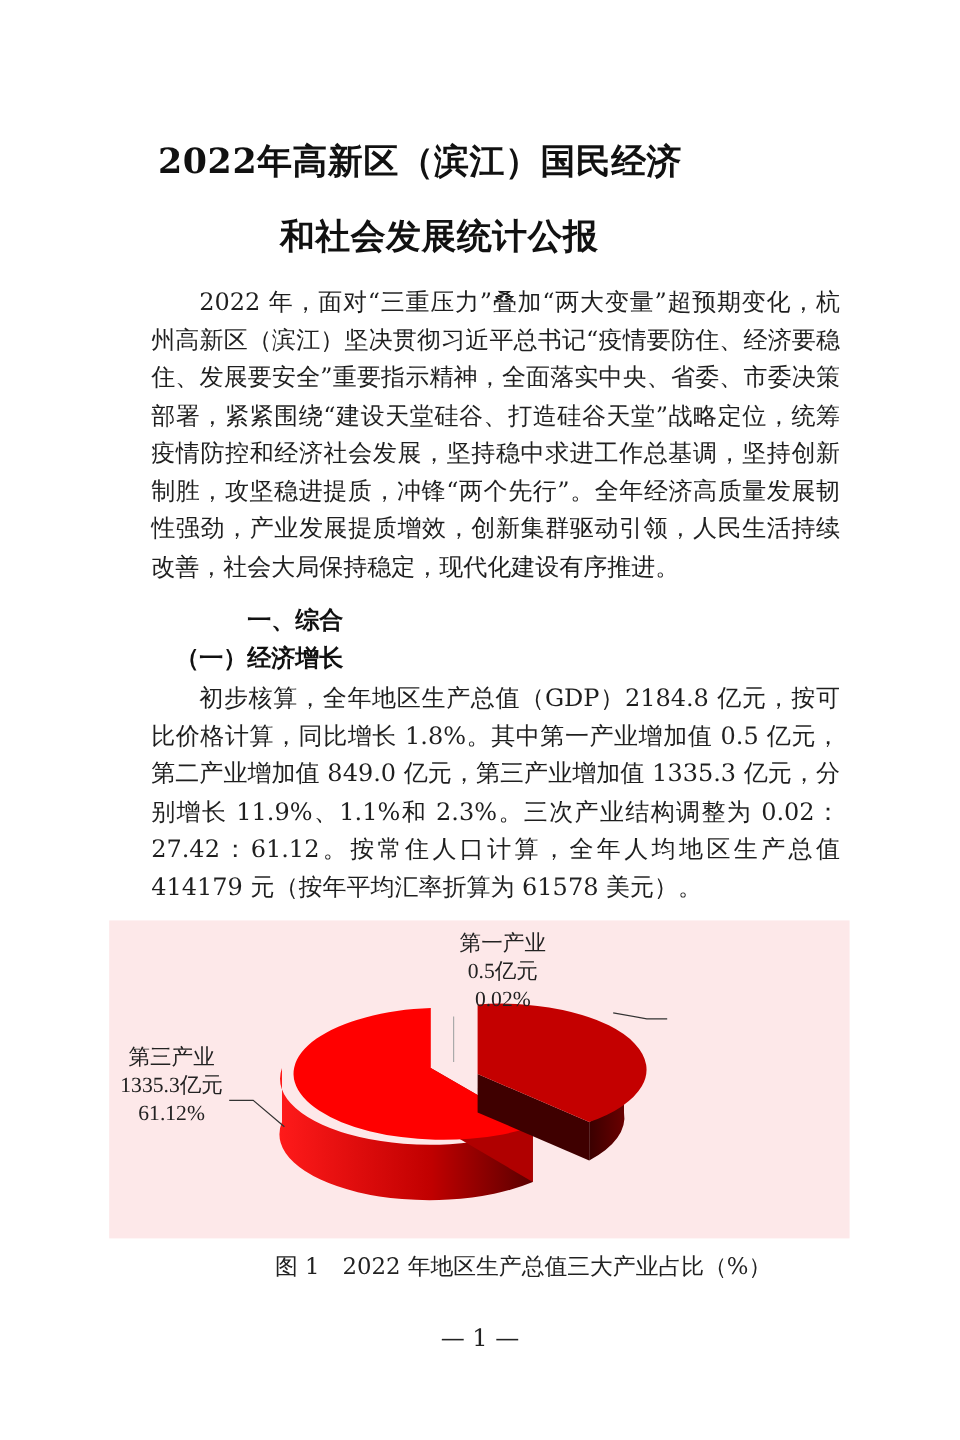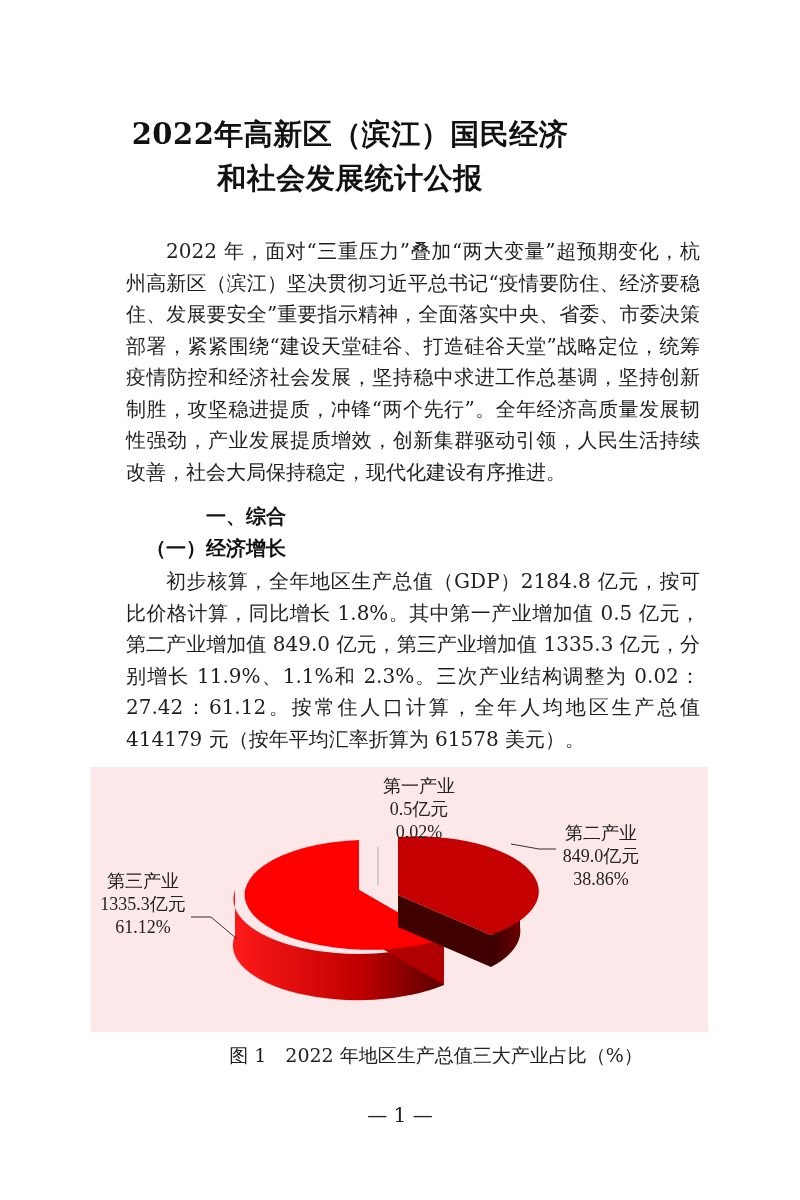--- a/index.html
+++ b/index.html
@@ -1,21 +1,21 @@
 <!DOCTYPE html>
 <html><head>
 <meta charset="utf-8">
 <style>
   html, body { margin:0; padding:0; background:#ffffff; }
   body { width:800px; height:1200px; position:relative; overflow:hidden;
          font-family:"DejaVu Serif","Liberation Serif",serif; color:#1a1a1a; }
   .title { position:absolute; left:0; width:700px; text-align:center;
            font-weight:bold; font-size:29px; letter-spacing:0.5px; color:#111; }
   .t1 { top:115px; }
-  .t2 { top:159px; }
+  .t2 { top:178px;margin-left:16px; }
   .para { position:absolute; left:126px; width:574px; font-size:20px;
           line-height:31.5px; text-align:justify; text-align-last:left; color:#1f1f1f; }
   .p1 { top:236px; text-indent:40px; }
   .h1 { position:absolute; left:166px; top:503px; font-size:20px; font-weight:bold;
         font-family:"DejaVu Sans","Liberation Sans",sans-serif; color:#111;margin-left:40px; }
   .h2 { position:absolute; left:146px; top:535px; font-size:20px; font-weight:bold;
         font-family:Liberation Serif, serif; color:#111; }
   .p2 { top:566px; text-indent:40px; }
   .chart { position:absolute; left:91px; top:767px; width:617px; height:265px; background:#fde8e9; }
   .chart svg { position:absolute; left:0; top:0; }
@@ -69,25 +69,20 @@
 
     <polyline points="420,77 448,82 465,82" fill="none" stroke="#333" stroke-width="1"></polyline>
     <polyline points="100,150 120,150 146,172" fill="none" stroke="#333" stroke-width="1"></polyline>
   </svg>
 
   <div class="lbl" style="left:248px; top:8px; width:80px;margin-left:40px;">
     <div>第一产业</div>
     <div>0.5亿元</div>
     <div>0.02%</div>
   </div>
-  <div class="lbl" style="left:460px; top:55px; width:100px;">
-    <div>第二产业</div>
-    <div>849.0亿元</div>
-    <div>38.86%</div>
-  </div>
   <div class="lbl" style="left:2px; top:103px; width:100px;">
     <div>第三产业</div>
     <div>1335.3亿元</div>
     <div>61.12%</div>
   </div>
 </div>
 
 <div class="caption">图 1　2022 年地区生产总值三大产业占比（%）</div>
 <div class="pagenum">— 1 —</div>
 

